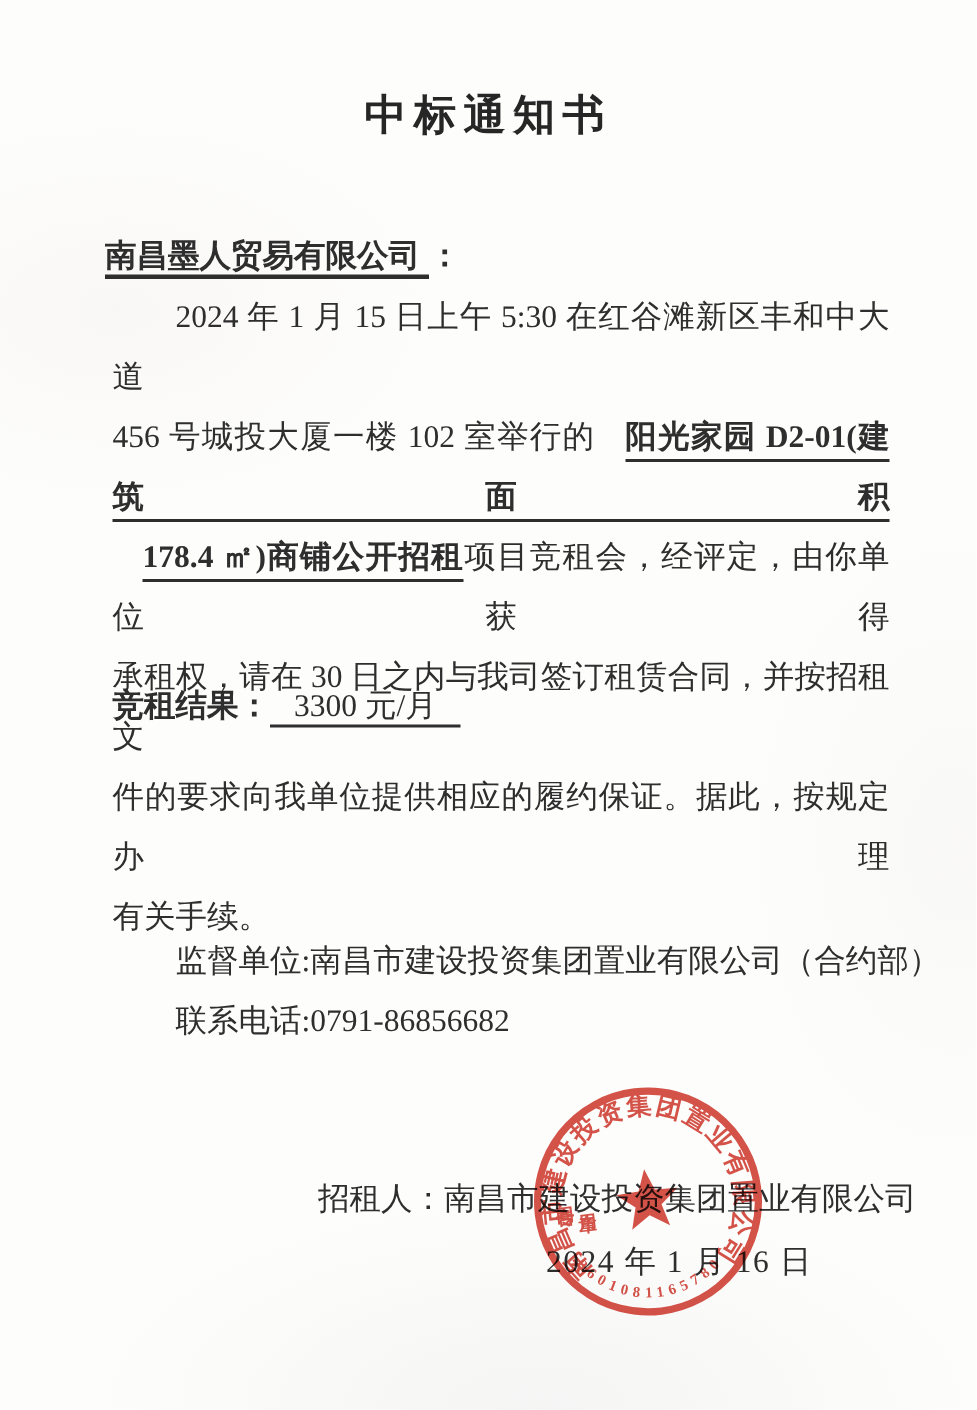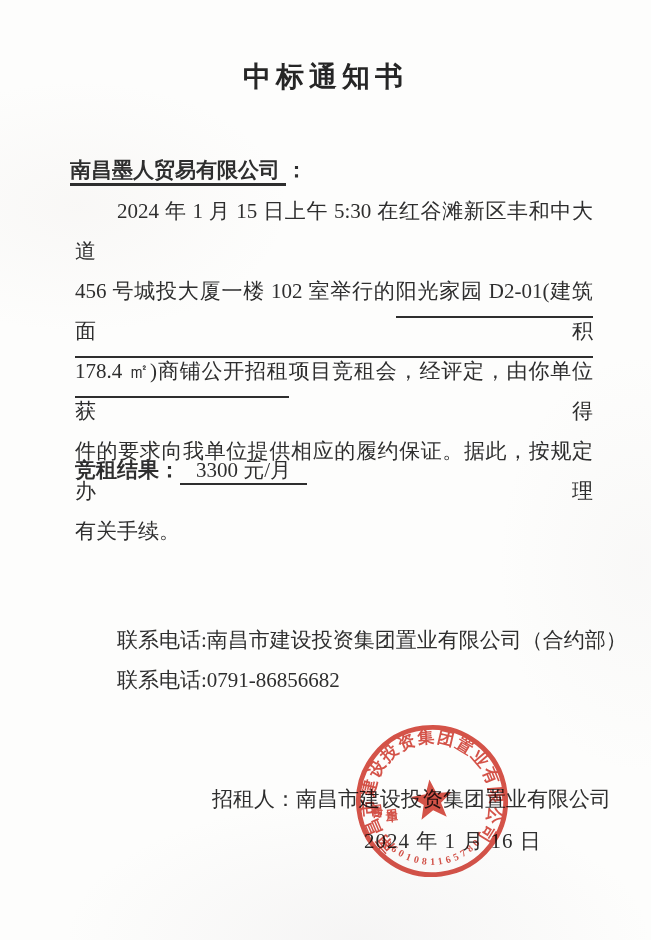--- a/index.html
+++ b/index.html
@@ -47,23 +47,24 @@
     position: absolute;
     left: 75px;
     width: 518px;
     font-size: 21px;
     line-height: 40px;
   }
   .para .line { display: block; }
   .para .line.full { text-align: justify; text-align-last: justify; }
   .para .line.indent { text-indent: 42px; }
   .emph {
-    font-weight: 400;
+    font-weight: 700;
     border-bottom: 2px solid #2e2e2e;
-    padding-bottom: 13px;
+    padding-bottom: 3px;
+    margin-left: 20px;
   }
   .para1 { top: 191px; }
   .result-line {
     position: absolute;
     top: 450px; left: 75px;
     font-size: 21px;
     line-height: 40px;
     white-space: nowrap;
   }
   .result-line .label { font-weight: 700; }
@@ -99,28 +100,29 @@
 <div class="page">
 
   <div class="doc-title">中标通知书</div>
 
   <div class="recipient"><span class="name">南昌墨人贸易有限公司</span><span>：</span></div>
 
   <div class="para para1">
     <span class="line full indent">2024 年 1 月 15 日上午 5:30 在红谷滩新区丰和中大道</span>
     <span class="line full"><span>456 号城投大厦一楼 102 室举行的</span><span class="emph">阳光家园 D2-01(建筑面积</span></span>
     <span class="line full"><span class="emph">178.4 ㎡)商铺公开招租</span><span>项目竞租会，经评定，由你单位获得</span></span>
+    <span class="line full">承租权，请在 30 日之内与我司签订租赁合同，并按招租文</span>
     <span class="line full">件的要求向我单位提供相应的履约保证。据此，按规定办理</span>
     <span class="line">有关手续。</span>
   </div>
 
   <div class="result-line"><span class="label">竞租结果：</span><span class="value">3300 元/月</span></div>
 
 
-  <div class="single-line supervisor">联系电话:南昌市建设投资集团置业有限公司（合约部）</div>
+  <div class="single-line supervisor">监督单位:南昌市建设投资集团置业有限公司（合约部）</div>
   <div class="single-line phone">联系电话:0791-86856682</div>
 
   <div class="single-line lessor"><span>招租人：</span><span>南昌市建设投资集团置业有限公司</span></div>
   <div class="single-line sign-date">2024 年 1 月 16 日</div>
 
   <svg class="seal" viewBox="0 0 200 200" xmlns="http://www.w3.org/2000/svg" aria-hidden="true">
     <defs>
       <path id="sealArcTop" d="M 48.4 151.6 A 73 73 0 1 1 151.6 151.6" fill="none"></path>
       <path id="sealArcBottom" d="M 27.5 133.8 A 80 80 0 0 0 172.5 133.8" fill="none"></path>
     </defs>

